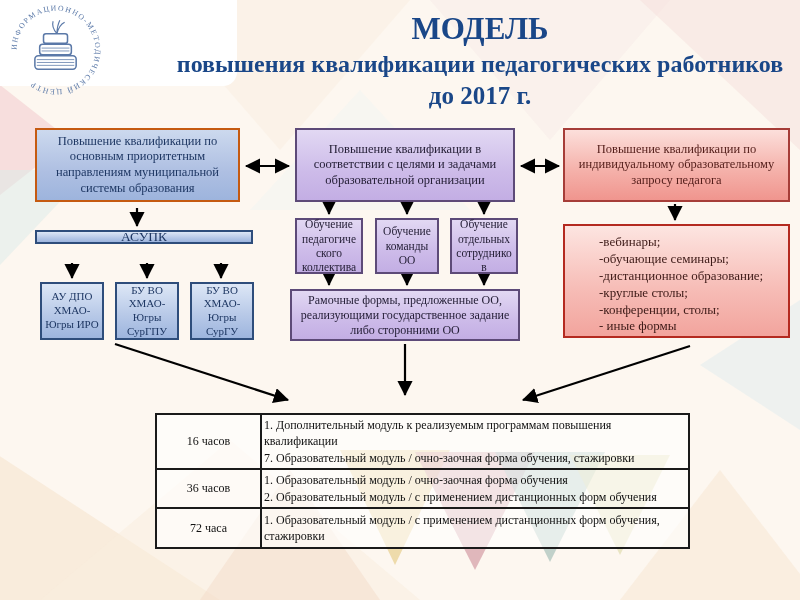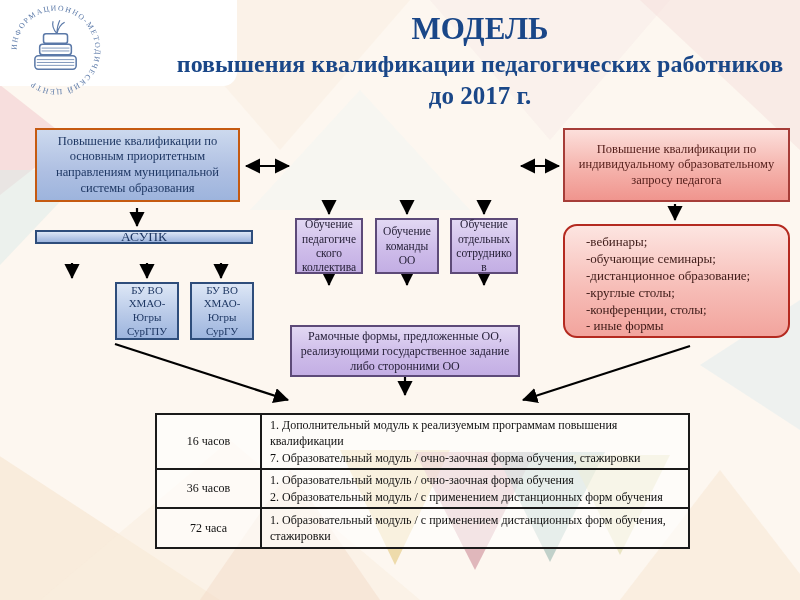--- a/index.html
+++ b/index.html
@@ -33,29 +33,29 @@
     border:2px solid #b42a20;color:#3d1a17;}
   #box-municipal{left:35px;top:128px;width:205px;height:74px;font-size:12.5px;padding:16px 6px;}
   #box-org{left:295px;top:128px;width:220px;height:74px;font-size:12.5px;padding:4px 6px;}
   #box-individual{left:563px;top:128px;width:227px;height:74px;font-size:12.5px;padding:4px 8px;}
   #box-asupk{left:35px;top:230px;width:218px;height:14px;font-size:13.5px;}
   .provider{width:64px;height:58px;top:282px;font-size:11px;line-height:1.25;padding:2px;}
   #prov-0{left:40px;} #prov-1{left:115px;} #prov-2{left:190px;}
   .orgchild{top:218px;height:56px;font-size:11.5px;line-height:1.25;padding:2px 3px;
     overflow-wrap:anywhere;}
   #child-0{left:295px;width:68px;} #child-1{left:375px;width:64px;} #child-2{left:450px;width:68px;}
-  #box-frame{left:290px;top:289px;width:230px;height:52px;font-size:12px;padding:2px 1px;margin-top:36px;}
+  #box-frame{left:290px;top:289px;width:230px;height:52px;font-size:12px;padding:2px 1px;}
   #box-forms{left:563px;top:224px;width:227px;height:114px;z-index:4;box-sizing:border-box;
-    padding:8px 10px 4px 21px;font-size:13px;line-height:1.3;text-align:left;border-radius:14px;}
+    padding:8px 10px 4px 34px;font-size:13px;line-height:1.3;text-align:left;}
   #box-forms div{white-space:nowrap;}
   
   #table{position:absolute;left:155px;top:413px;width:535px;z-index:4;border-collapse:collapse;}
   #table td{border:2px solid #1a1a1a;font-size:12px;color:#111;vertical-align:middle;}
   #table td.hours{width:101px;text-align:center;background:rgba(255,255,255,0.62);}
-  #table td.desc{padding:2px 8px;background:rgba(255,255,255,0.62);line-height:1.35;}
+  #table td.desc{padding:2px 2px;background:rgba(255,255,255,0.62);line-height:1.35;}
   tr.r1 td{height:49px;} tr.r2 td{height:33px;} tr.r3 td{height:34px;}
   
   #arrows{position:absolute;left:0;top:0;width:800px;height:600px;z-index:3;}
 </style>
 </head>
 <body>
 
 <div id="slide">
 
   <div>
@@ -122,26 +122,32 @@
       <line x1="675" y1="204" x2="675" y2="220" marker-end="url(#ah)"></line>
       <line x1="115" y1="344" x2="288" y2="400" marker-end="url(#ah)"></line>
       <line x1="405" y1="344" x2="405" y2="395" marker-end="url(#ah)"></line>
       <line x1="690" y1="346" x2="523" y2="400" marker-end="url(#ah)"></line>
     </g>
   </svg>
 
   <div id="box-municipal" class="box blue-orange">
     <span>Повышение квалификации по основным приоритетным направлениям муниципальной системы образования</span>
   </div>
+  <div id="box-org" class="box purple">
+    <span>Повышение квалификации в соответствии с целями и задачами образовательной организации</span>
+  </div>
   <div id="box-individual" class="box pink">
     <span>Повышение квалификации по индивидуальному образовательному запросу педагога</span>
   </div>
 
   <div id="box-asupk" class="box blue">
     <span>АСУПК</span>
+  </div>
+  <div id="prov-0" class="box blue provider">
+    <span>АУ ДПО ХМАО-Югры ИРО</span>
   </div>
   <div id="prov-1" class="box blue provider">
     <span>БУ ВО ХМАО-Югры СурГПУ</span>
   </div>
   <div id="prov-2" class="box blue provider">
     <span>БУ ВО ХМАО-Югры СурГУ</span>
   </div>
 
   <div id="child-0" class="box purple orgchild">
     <span>Обучение педагогического коллектива</span>

